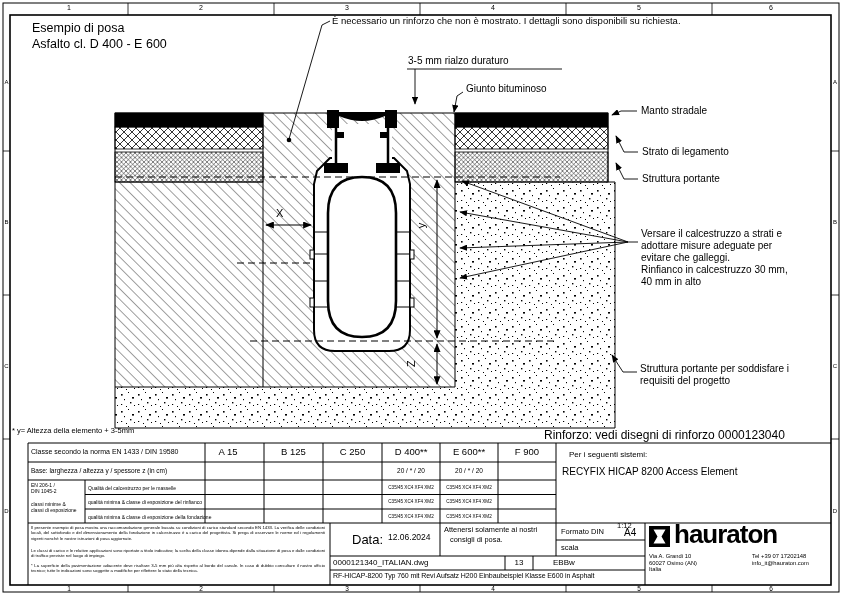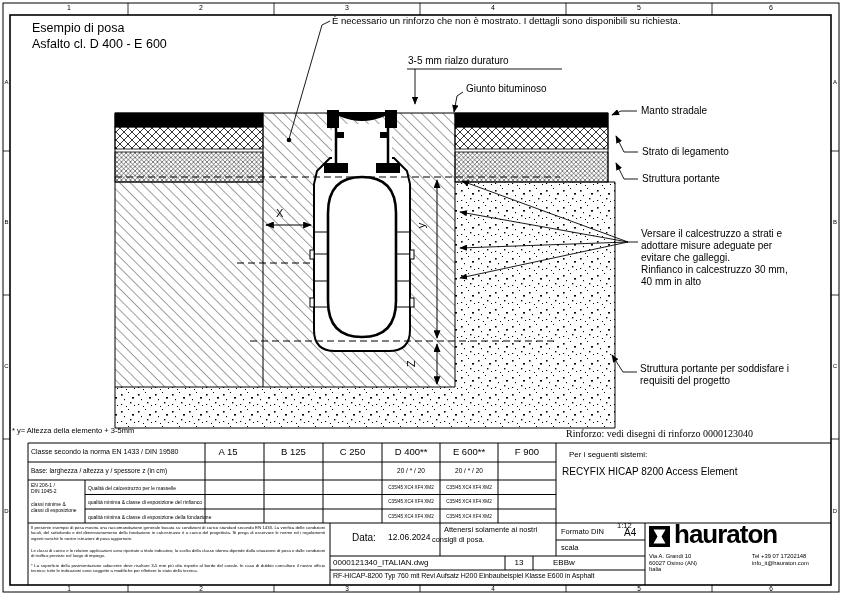--- a/index.html
+++ b/index.html
@@ -222,21 +222,21 @@
 <div style="position:absolute;left:640px;top:363px;font-size:10px;line-height:13.5px;">
   <div class="txt" style="position:static;">Struttura portante per soddisfare i</div>
   <div class="txt" style="position:static;">requisiti del progetto</div>
 </div>
 
 <div class="txt" style="left:276px;top:207px;font-size:11px;">X</div>
 <div class="txt rot" style="left:419px;top:219px;font-size:11px;">y</div>
 <div class="txt rot" style="left:408px;top:357px;font-size:11px;">Z</div>
 
 <div class="txt" style="left:12px;top:426px;font-size:7.5px;">* y= Altezza della elemento + 3-5mm</div>
-<div class="txt" style="left:566px;top:428px;font-size:10px;font-family:Liberation Serif, serif;">Rinforzo: vedi disegni di rinforzo 0000123040</div>
+<div class="txt" style="left:544px;top:428px;font-size:12px;">Rinforzo: vedi disegni di rinforzo 0000123040</div>
 
 <div class="txt" style="left:31px;top:448px;font-size:7px;">Classe secondo la norma EN 1433 / DIN 19580</div>
 <div class="txt ctr" style="left:206px;top:446px;width:44px;font-size:9.5px;">A 15</div>
 <div class="txt ctr" style="left:265px;top:446px;width:57px;font-size:9.5px;">B 125</div>
 <div class="txt ctr" style="left:324px;top:446px;width:57px;font-size:9.5px;">C 250</div>
 <div class="txt ctr" style="left:383px;top:446px;width:56px;font-size:9.5px;">D 400**</div>
 <div class="txt ctr" style="left:441px;top:446px;width:56px;font-size:9.5px;">E 600**</div>
 <div class="txt ctr" style="left:499px;top:446px;width:56px;font-size:9.5px;">F 900</div>
 
 <div class="txt" style="left:31px;top:467px;font-size:6.5px;">Base: larghezza / altezza y / spessore z (in cm)</div>
@@ -262,24 +262,24 @@
 <div class="txt ctr" style="left:383px;top:514px;width:56px;font-size:4.6px;">C35/45 XC4 XF4 XM2</div>
 <div class="txt ctr" style="left:441px;top:514px;width:56px;font-size:4.6px;">C35/45 XC4 XF4 XM2</div>
 
 <div class="txt" style="left:562px;top:450px;font-size:8px;padding-left:7px;">Per i seguenti sistemi:</div>
 <div class="txt" style="left:562px;top:466px;font-size:10px;">RECYFIX HICAP 8200 Access Element</div>
 
 <div class="txt fine" style="left:31px;top:525px;width:294px;font-size:4.3px;">Il presente esempio di posa mostra una raccomandazione generale basata su condizioni di carico standard secondo EN 1433. La verifica delle condizioni locali, del sottofondo e del dimensionamento della fondazione in calcestruzzo è a carico del progettista. Si prega di osservare le norme ed i regolamenti vigenti nonché le nostre istruzioni di posa aggiornate.</div>
 <div class="txt fine" style="left:31px;top:548px;width:294px;font-size:4.3px;">Le classi di carico e le relative applicazioni sono riportate a titolo indicativo; la scelta della classe idonea dipende dalla situazione di posa e dalle condizioni di traffico previste nel luogo di impiego.</div>
 <div class="txt fine" style="left:31px;top:563px;width:294px;font-size:4.3px;">* La superficie della pavimentazione adiacente deve risultare 3-5 mm più alta rispetto al bordo del canale. In caso di dubbio consultare il nostro ufficio tecnico; tutte le indicazioni sono soggette a modifiche per riflettere lo stato della tecnica.</div>
 
-<div class="txt" style="left:352px;top:532px;font-size:10px;">Data:</div>
+<div class="txt" style="left:352px;top:532px;font-size:13px;">Data:</div>
 <div class="txt" style="left:388px;top:532px;font-size:8.5px;">12.06.2024</div>
 <div class="txt" style="left:444px;top:526px;font-size:7.4px;">Attenersi solamente ai nostri</div>
-<div class="txt" style="left:432px;top:536px;font-size:7.4px;">consigli di posa.</div>
+<div class="txt" style="left:450px;top:536px;font-size:7.4px;">consigli di posa.</div>
 <div class="txt" style="left:561px;top:527px;font-size:7.5px;">Formato DIN</div>
 <div class="txt" style="left:624px;top:527px;font-size:10px;">A4</div>
 <div class="txt" style="left:561px;top:543px;font-size:7.5px;">scala</div>
 <div class="txt" style="left:617px;top:521px;font-size:7.5px;">1:12</div>
 <div class="txt" style="left:333px;top:558px;font-size:8px;">0000121340_ITALIAN.dwg</div>
 <div class="txt ctr" style="left:505px;top:558px;width:28px;font-size:8px;">13</div>
 <div class="txt" style="left:538px;top:558px;font-size:8px;padding-left:15px;">EBBw</div>
 <div class="txt" style="left:333px;top:572px;font-size:7px;letter-spacing:-0.1px;">RF-HICAP-8200 Typ 760 mit Revi Aufsatz H200 Einbaubeispiel Klasse E600 in Asphalt</div>
 
 <div style="position:absolute;left:649px;top:526px;width:21px;height:21px;">

